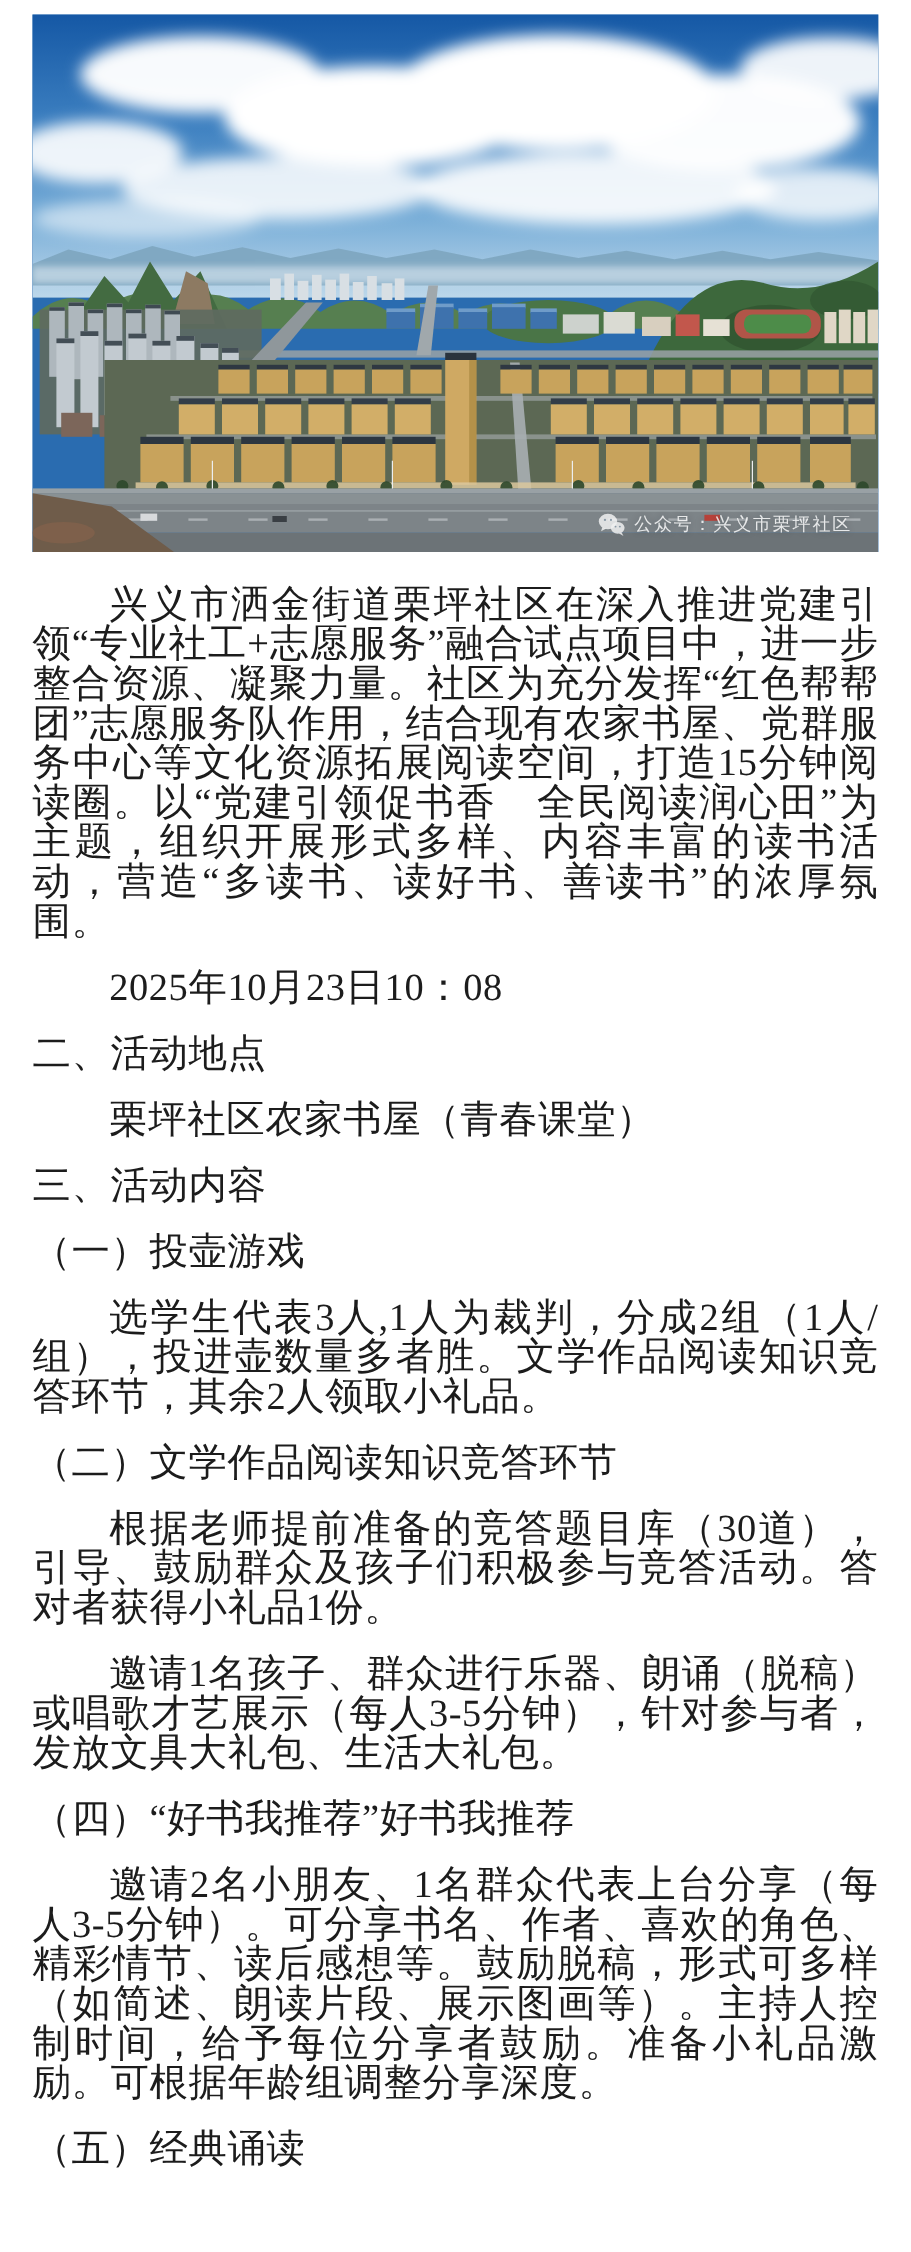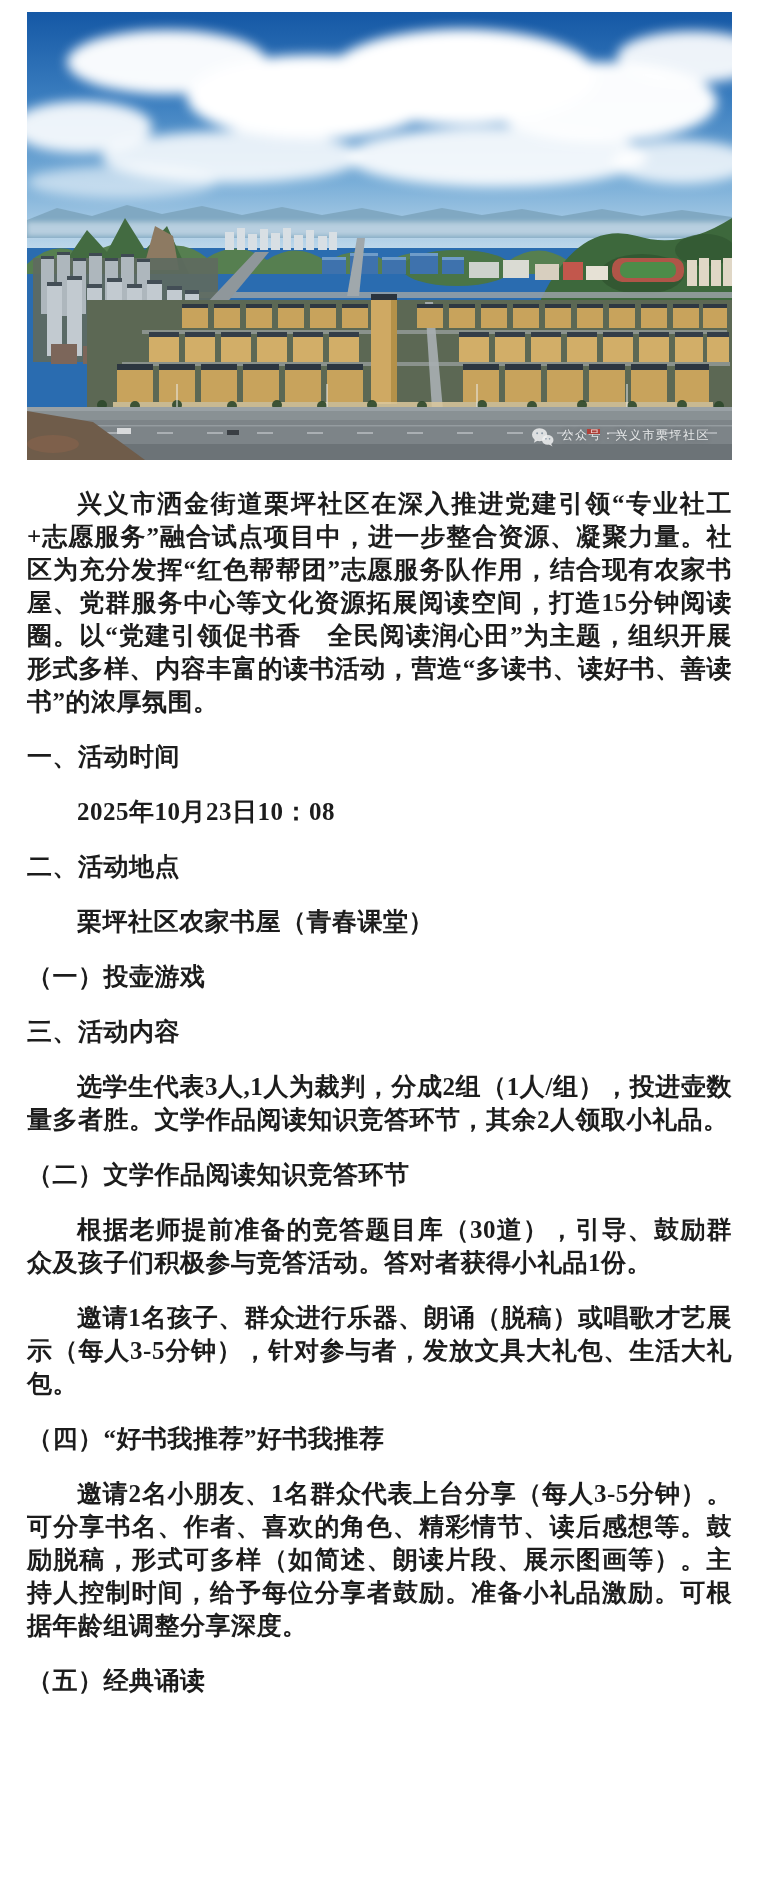--- a/index.html
+++ b/index.html
@@ -7,34 +7,34 @@
     width:759px; height:1877px; overflow:hidden; position:relative;
     font-family:"Liberation Serif", serif; color:#1c1c1c;
   }
   .hero {
     position:relative; width:705px; height:448px; margin:12px 27px 0;
     overflow:hidden; background:#2a6cb0;
   }
   .hero svg.scene { display:block; width:705px; height:448px; }
   .watermark {
     position:absolute; right:22px; bottom:12px;
-    display:flex; gap:8px;
-    color:rgba(255,255,255,0.82); font-size:12px; letter-spacing:1.5px;
+    display:flex; align-items:center; gap:8px;
+    color:rgba(255,255,255,0.82); font-size:15px; letter-spacing:1.5px;
     font-family:"Liberation Sans", sans-serif;
     text-shadow:0 0 5px rgba(30,40,50,0.35);
     pointer-events:none;
   }
   .watermark svg { display:block; opacity:.88; }
   article {
     margin:27px 27px 0; width:705px;
     font-size:24px; line-height:33px;
   }
   article p, article h2 {
     margin:0 0 22px 0; padding:0;
-    font-size:25px; font-weight:bold;
+    font-size:32px; font-weight:normal;
     text-align:justify; letter-spacing:0.5px;
   }
   article p.indent { text-indent:2em; }
 </style>
 </head>
 <body>
 
 <figure class="hero" style="margin:12px 27px 0;">
   <svg class="scene" viewBox="0 0 705 448" aria-hidden="true">
     <defs>
@@ -344,26 +344,25 @@
         <circle cx="15.6" cy="12.4" r="0.85"></circle>
           <circle cx="19.4" cy="12.4" r="0.85"></circle>
       </g>
     </svg>
     <span>公众号：兴义市栗坪社区</span>
   </div>
 </figure>
 
 <article>
   <p class="indent">兴义市洒金街道栗坪社区在深入推进党建引领“专业社工+志愿服务”融合试点项目中，进一步整合资源、凝聚力量。社区为充分发挥“红色帮帮团”志愿服务队作用，结合现有农家书屋、党群服务中心等文化资源拓展阅读空间，打造15分钟阅读圈。以“党建引领促书香　全民阅读润心田”为主题，组织开展形式多样、内容丰富的读书活动，营造“多读书、读好书、善读书”的浓厚氛围。</p>
-  <h2>一、活动时间</h2>
   <p class="indent">2025年10月23日10：08</p>
   <h2>二、活动地点</h2>
   <p class="indent">栗坪社区农家书屋（青春课堂）</p>
+  <h2>三、活动内容</h2>
   <h2>（一）投壶游戏</h2>
-  <h2>三、活动内容</h2>
   <p class="indent">选学生代表3人,1人为裁判，分成2组（1人/组），投进壶数量多者胜。文学作品阅读知识竞答环节，其余2人领取小礼品。</p>
   <h2>（二）文学作品阅读知识竞答环节</h2>
   <p class="indent">根据老师提前准备的竞答题目库（30道），引导、鼓励群众及孩子们积极参与竞答活动。答对者获得小礼品1份。</p>
   <p class="indent">邀请1名孩子、群众进行乐器、朗诵（脱稿）或唱歌才艺展示（每人3-5分钟），针对参与者，发放文具大礼包、生活大礼包。</p>
   <h2>（四）“好书我推荐”好书我推荐</h2>
   <p class="indent">邀请2名小朋友、1名群众代表上台分享（每人3-5分钟）。可分享书名、作者、喜欢的角色、精彩情节、读后感想等。鼓励脱稿，形式可多样（如简述、朗读片段、展示图画等）。主持人控制时间，给予每位分享者鼓励。准备小礼品激励。可根据年龄组调整分享深度。</p>
   <h2>（五）经典诵读</h2>
 </article>
 
 </body></html>

